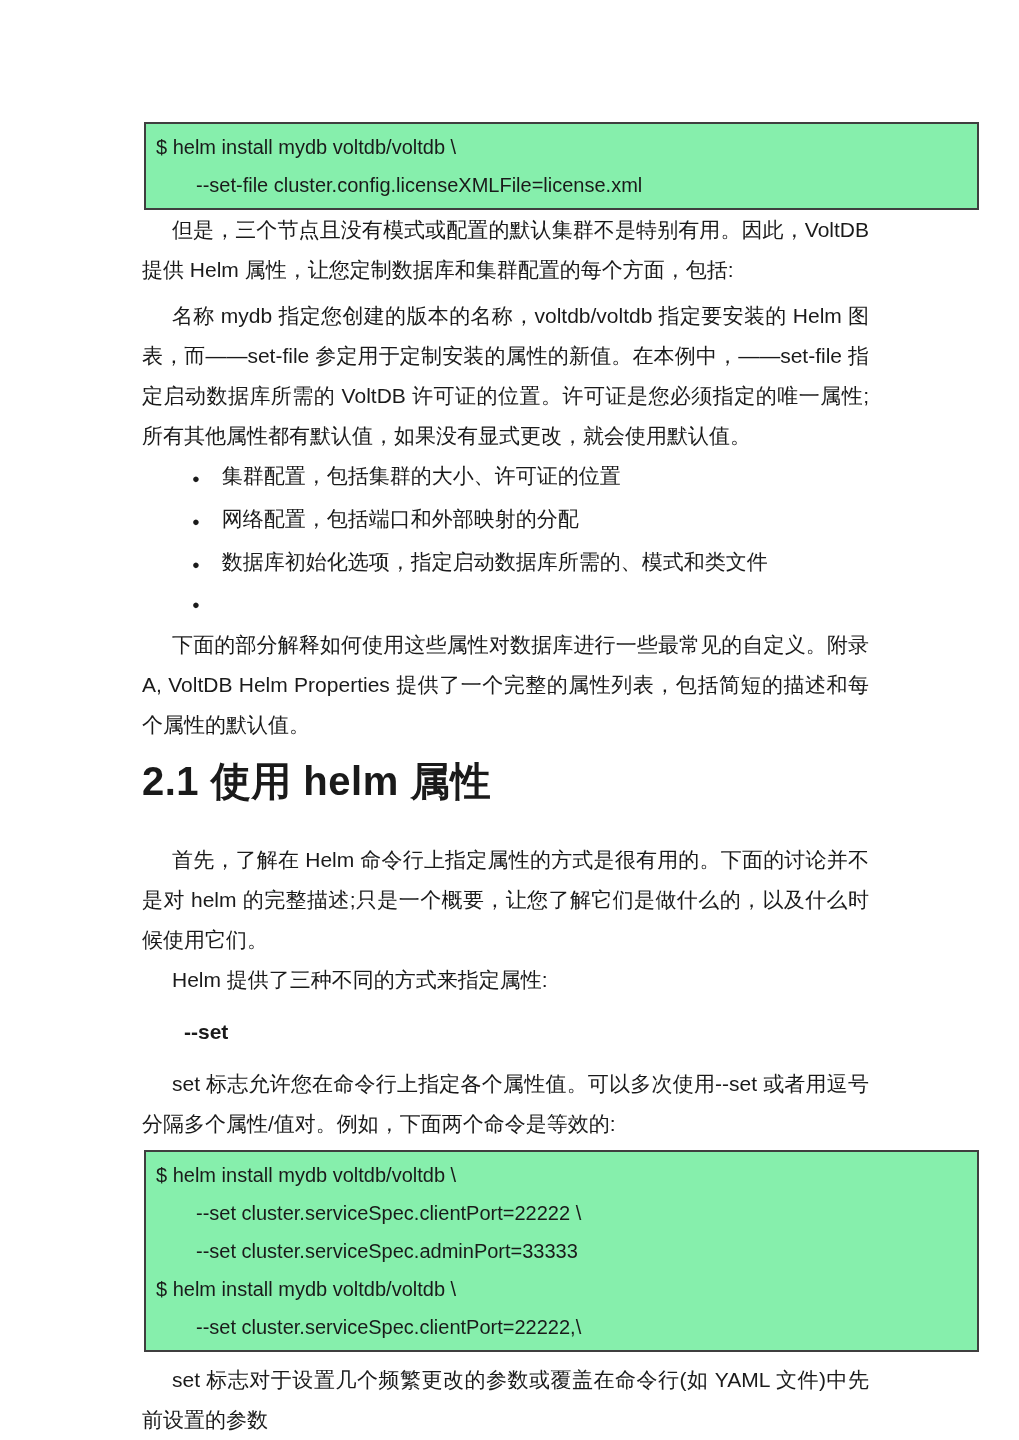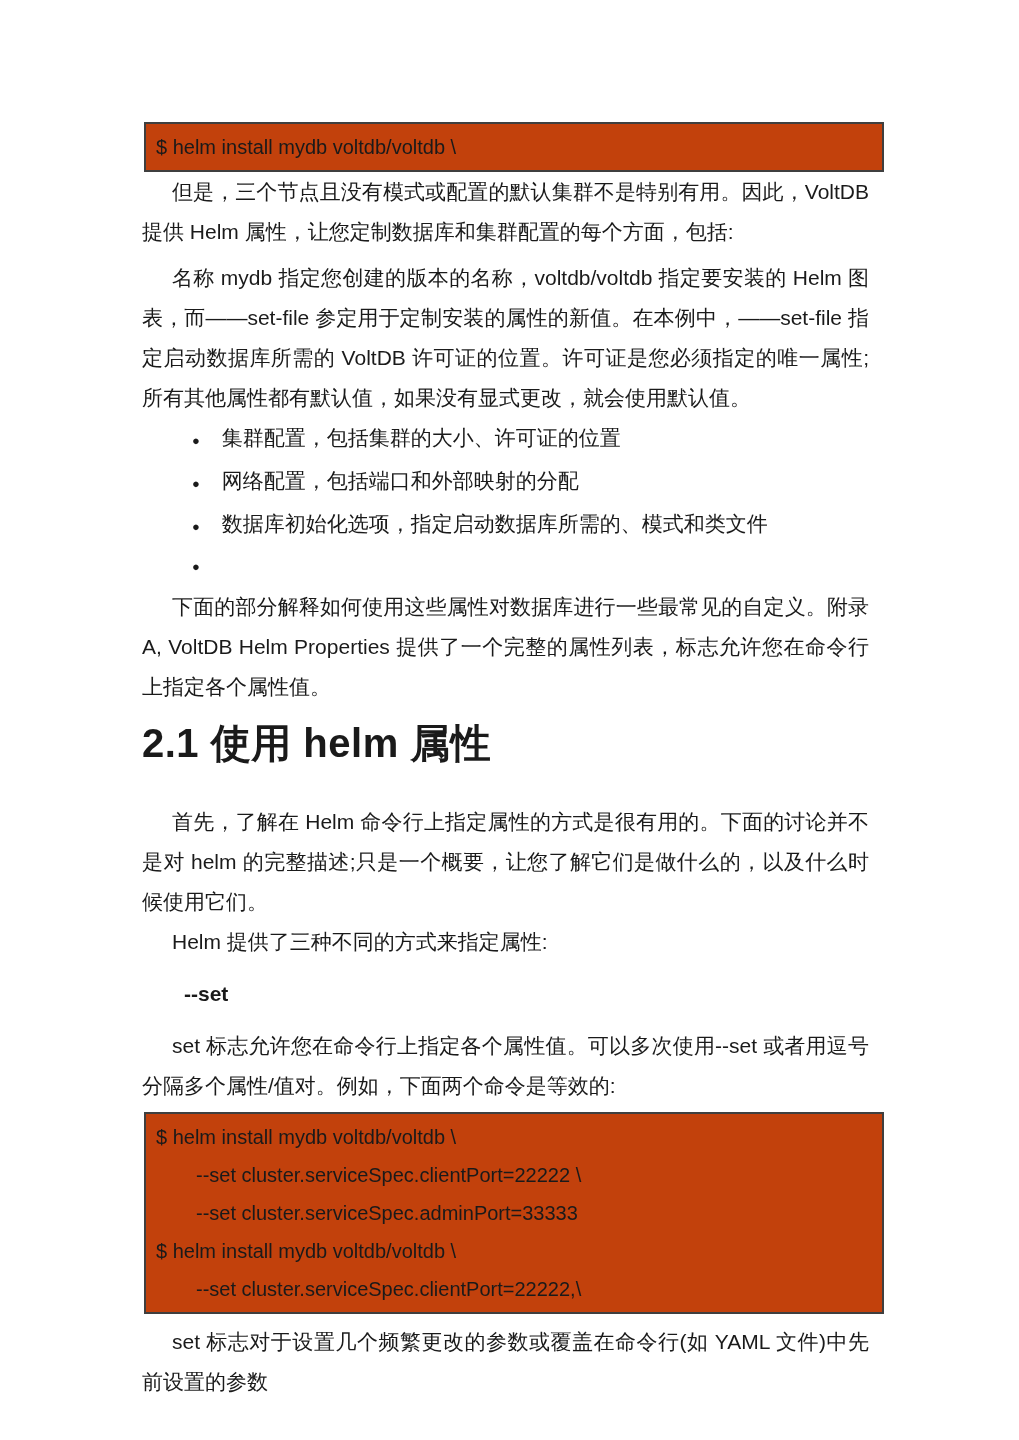--- a/index.html
+++ b/index.html
@@ -20,22 +20,22 @@
   }
   .content {
     position: absolute;
     left: 142px;
     top: 0;
     width: 727px;
   }
   .code {
     margin: 4px 0 0 2px;
     box-sizing: border-box;
-    width: 740px;
-    background: #c2410c;
+    width: 835px;
+    background: #86efac;
     border: 2px solid #3f3f3f;
     font-family: "Liberation Sans", sans-serif;
     font-size: 20px;
     line-height: 38px;
     padding: 4px 8px 4px 10px;
   }
   .code-line { white-space: pre; }
   .code-line.indent { padding-left: 40px; }
   #code1 { margin-top: 122px; }
   #code2 { margin-top: 6px; }
@@ -77,20 +77,21 @@
   }
 </style>
 </head>
 <body>
 
 <div class="page">
   <div class="content">
 
     <div class="code" id="code1">
       <div class="code-line">$ helm install mydb voltdb/voltdb \</div>
+      <div class="code-line indent">--set-file cluster.config.licenseXMLFile=license.xml</div>
     </div>
 
     <p class="para" id="p2">但是，三个节点且没有模式或配置的默认集群不是特别有用。因此，VoltDB 提供 Helm 属性，让您定制数据库和集群配置的每个方面，包括:</p>
 
     <p class="para" id="p1">名称 mydb 指定您创建的版本的名称，voltdb/voltdb 指定要安装的 Helm 图表，而——set-file 参定用于定制安装的属性的新值。在本例中，——set-file 指定启动数据库所需的 VoltDB 许可证的位置。许可证是您必须指定的唯一属性;所有其他属性都有默认值，如果没有显式更改，就会使用默认值。</p>
 
     <div class="bullet-list">
       <div class="bullet-row">
         <span class="bullet-mark">●</span>
         <span class="bullet-text">集群配置，包括集群的大小、许可证的位置</span>
@@ -101,21 +102,21 @@
       </div>
       <div class="bullet-row">
         <span class="bullet-mark">●</span>
         <span class="bullet-text">数据库初始化选项，指定启动数据库所需的、模式和类文件</span>
       </div>
       <div class="bullet-row">
         <span class="bullet-mark">●</span>
       </div>
     </div>
 
-    <p class="para" id="p3">下面的部分解释如何使用这些属性对数据库进行一些最常见的自定义。附录 A, VoltDB Helm Properties 提供了一个完整的属性列表，标志允许您在命令行上指定各个属性值。</p>
+    <p class="para" id="p3">下面的部分解释如何使用这些属性对数据库进行一些最常见的自定义。附录 A, VoltDB Helm Properties 提供了一个完整的属性列表，包括简短的描述和每个属性的默认值。</p>
 
     <h2 class="section-heading">2.1 使用 helm 属性</h2>
 
     <p class="para" id="p4">首先，了解在 Helm 命令行上指定属性的方式是很有用的。下面的讨论并不是对 helm 的完整描述;只是一个概要，让您了解它们是做什么的，以及什么时候使用它们。</p>
 
     <p class="para" id="p5">Helm 提供了三种不同的方式来指定属性:</p>
 
     <p class="flag-label">--set</p>
 
     <p class="para" id="p6">set 标志允许您在命令行上指定各个属性值。可以多次使用--set 或者用逗号分隔多个属性/值对。例如，下面两个命令是等效的:</p>

